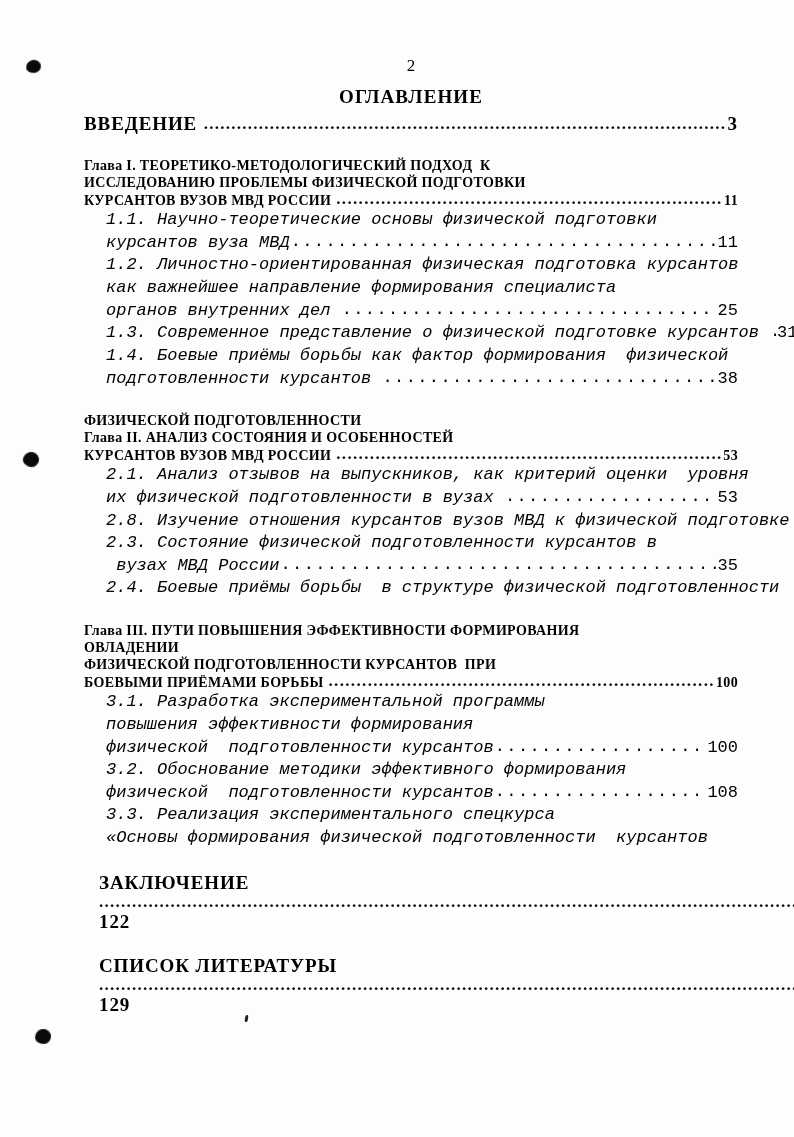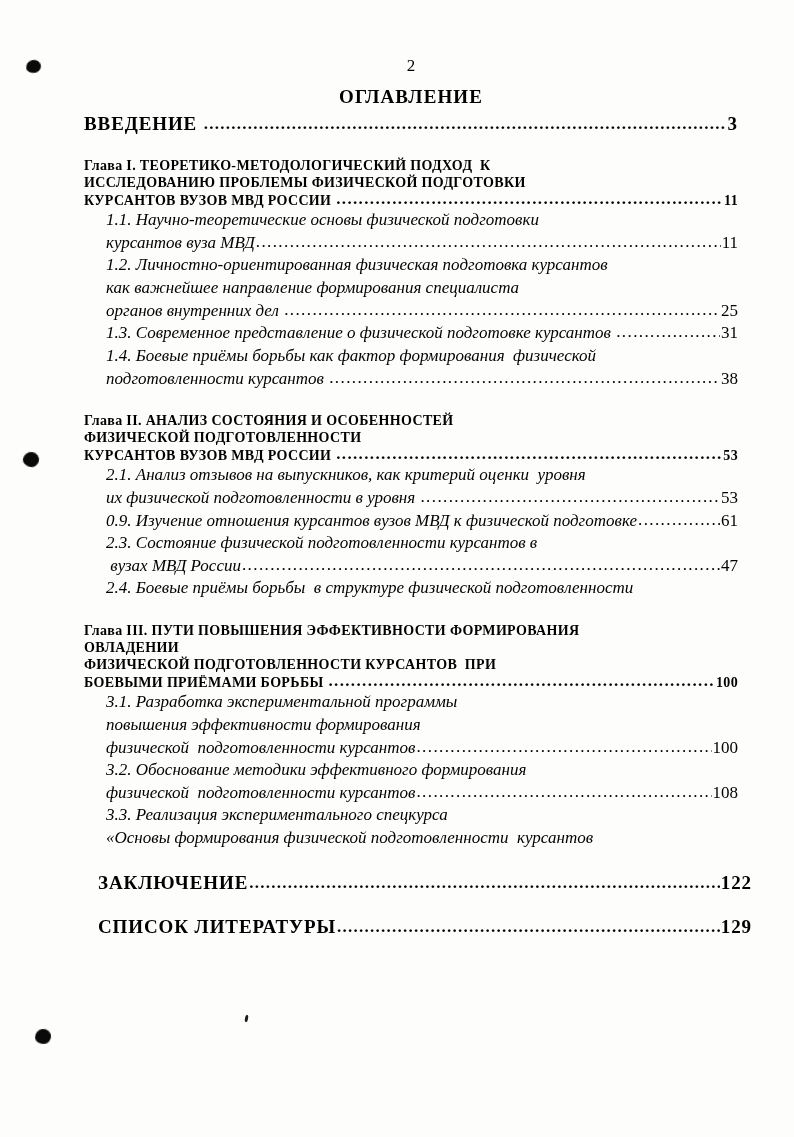--- a/index.html
+++ b/index.html
@@ -134,22 +134,22 @@
     font-size: 17px;
     font-style: italic;
     font-weight: normal;
     line-height: 1.33;
   }
   .lvl-sec .leader { font-style: normal; letter-spacing: 1.4px; }
   .lvl-sec .pnum { font-style: normal; }
 
   .gap-lg { height: 22px; }
 
-  .indent-sec { padding-left: 22px; }
-  .indent-hang { padding-left: 14px; }
+  .indent-sec { padding-left: 22px; font-family: Liberation Mono, monospace; }
+  .indent-hang { padding-left: 14px; flex-direction: column; }
 </style>
 </head>
 <body>
 
 <div class="page">
 
   <div class="margin-mark m1"></div>
   <div class="margin-mark m2"></div>
   <div class="margin-mark m3"></div>
   <div class="stray-mark"></div>
@@ -207,48 +207,48 @@
             <span class="etext">подготовленности курсантов </span>
             <span class="leader"></span>
             <span class="pnum">38</span>
           </div>
         </div>
       </div>
 
       <div class="gap-lg"></div>
 
       <div>
+        <div class="line lvl-chap">ФИЗИЧЕСКОЙ ПОДГОТОВЛЕННОСТИ</div>
         <div class="line lvl-chap">Глава II. АНАЛИЗ СОСТОЯНИЯ И ОСОБЕННОСТЕЙ</div>
-        <div class="line lvl-chap">ФИЗИЧЕСКОЙ ПОДГОТОВЛЕННОСТИ</div>
         <div class="entry lvl-chap">
           <span class="etext">КУРСАНТОВ ВУЗОВ МВД РОССИИ </span>
           <span class="leader"></span>
           <span class="pnum">53</span>
         </div>
 
         <div class="indent-sec">
 
           <div class="line lvl-sec">2.1. Анализ отзывов на выпускников, как критерий оценки  уровня</div>
           <div class="entry lvl-sec">
-            <span class="etext">их физической подготовленности в уровня </span>
+            <span class="etext">их физической подготовленности в вузах </span>
             <span class="leader"></span>
             <span class="pnum">53</span>
           </div>
 
           <div class="entry lvl-sec">
-            <span class="etext">0.9. Изучение отношения курсантов вузов МВД к физической подготовке</span>
+            <span class="etext">2.8. Изучение отношения курсантов вузов МВД к физической подготовке</span>
             <span class="leader"></span>
             <span class="pnum">61</span>
           </div>
 
           <div class="line lvl-sec">2.3. Состояние физической подготовленности курсантов в</div>
           <div class="entry lvl-sec">
             <span class="etext"> вузах МВД России</span>
             <span class="leader"></span>
-            <span class="pnum">47</span>
+            <span class="pnum">35</span>
           </div>
 
           <div class="line lvl-sec">2.4. Боевые приёмы борьбы  в структуре физической подготовленности</div>
         </div>
       </div>
 
       <div class="gap-lg"></div>
 
       <div>
         <div class="line lvl-chap">Глава III. ПУТИ ПОВЫШЕНИЯ ЭФФЕКТИВНОСТИ ФОРМИРОВАНИЯ</div>

